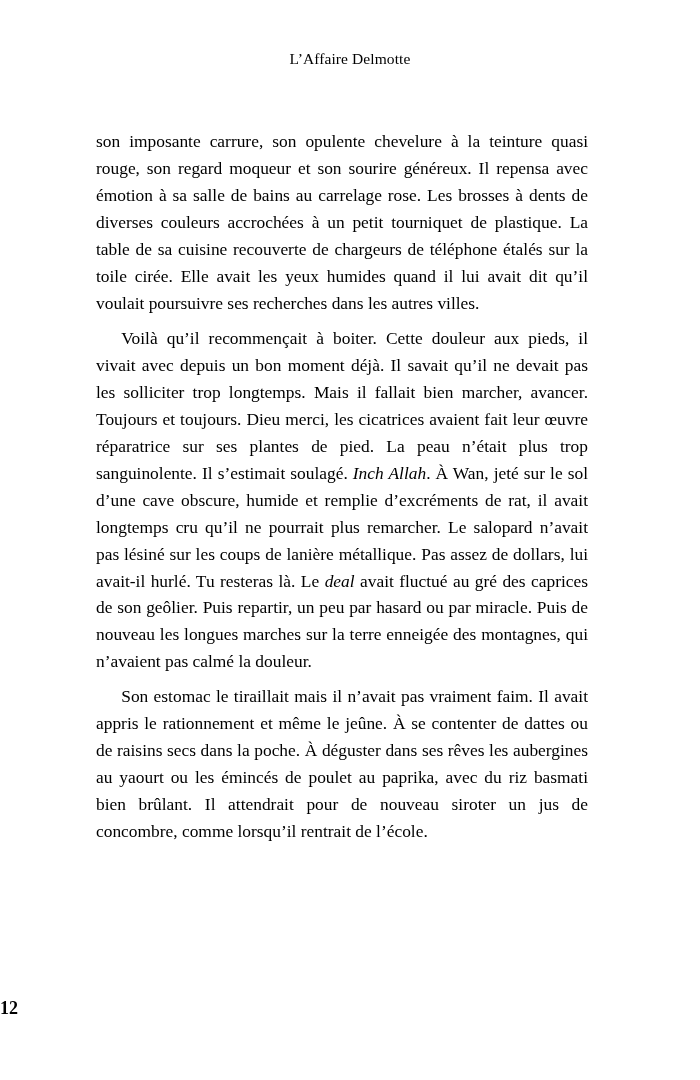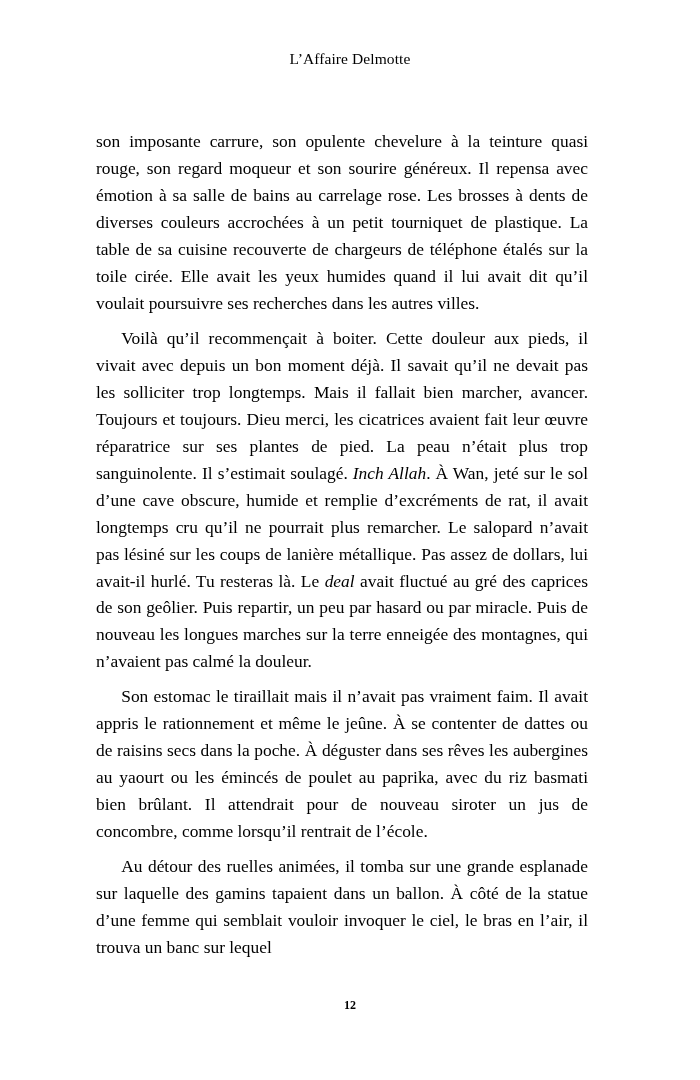--- a/index.html
+++ b/index.html
@@ -49,34 +49,33 @@
     text-indent: 1.45em;
   }
   .body-text em {
     font-style: italic;
   }
   .folio {
     position: absolute;
     top: 998px;
     left: 0;
     width: 700px;
-    text-align: center;
-    font-size: 12px;
+    text-align: left;
+    font-size: 18px;
     font-weight: bold;
   }
 </style>
 </head>
 <body>
 
 <div class="page">
 
   <div class="running-head">L’Affaire Delmotte</div>
 
   <div class="body-text">
       <p>son imposante carrure, son opulente chevelure à la teinture quasi rouge, son regard moqueur et son sourire généreux. Il repensa avec émotion à sa salle de bains au carrelage rose. Les brosses à dents de diverses couleurs accrochées à un petit tourniquet de plastique. La table de sa cuisine recouverte de chargeurs de téléphone étalés sur la toile cirée. Elle avait les yeux humides quand il lui avait dit qu’il voulait poursuivre ses recherches dans les autres villes.</p>
       <p class="indent">Voilà qu’il recommençait à boiter. Cette douleur aux pieds, il vivait avec depuis un bon moment déjà. Il savait qu’il ne devait pas les solliciter trop longtemps. Mais il fallait bien marcher, avancer. Toujours et toujours. Dieu merci, les cicatrices avaient fait leur œuvre réparatrice sur ses plantes de pied. La peau n’était plus trop sanguinolente. Il s’estimait soulagé. <em>Inch Allah</em>. À Wan, jeté sur le sol d’une cave obscure, humide et remplie d’excréments de rat, il avait longtemps cru qu’il ne pourrait plus remarcher. Le salopard n’avait pas lésiné sur les coups de lanière métallique. Pas assez de dollars, lui avait-il hurlé. Tu resteras là. Le <em>deal</em> avait fluctué au gré des caprices de son geôlier. Puis repartir, un peu par hasard ou par miracle. Puis de nouveau les longues marches sur la terre enneigée des montagnes, qui n’avaient pas calmé la douleur.</p>
       <p class="indent">Son estomac le tiraillait mais il n’avait pas vraiment faim. Il avait appris le rationnement et même le jeûne. À se contenter de dattes ou de raisins secs dans la poche. À déguster dans ses rêves les aubergines au yaourt ou les émincés de poulet au paprika, avec du riz basmati bien brûlant. Il attendrait pour de nouveau siroter un jus de concombre, comme lorsqu’il rentrait de l’école.</p>
-      <p class="indent">Au détour des ruelles animées, il tomba sur une grande esplanade sur laquelle des gamins tapaient dans un ballon. À côté de la statue d’une femme qui semblait vouloir invoquer le ciel, le bras en l’air, il trouva un banc sur lequel</p>
     </div>
 
   <div class="folio">12</div>
 
 </div>
 
 </body></html>

